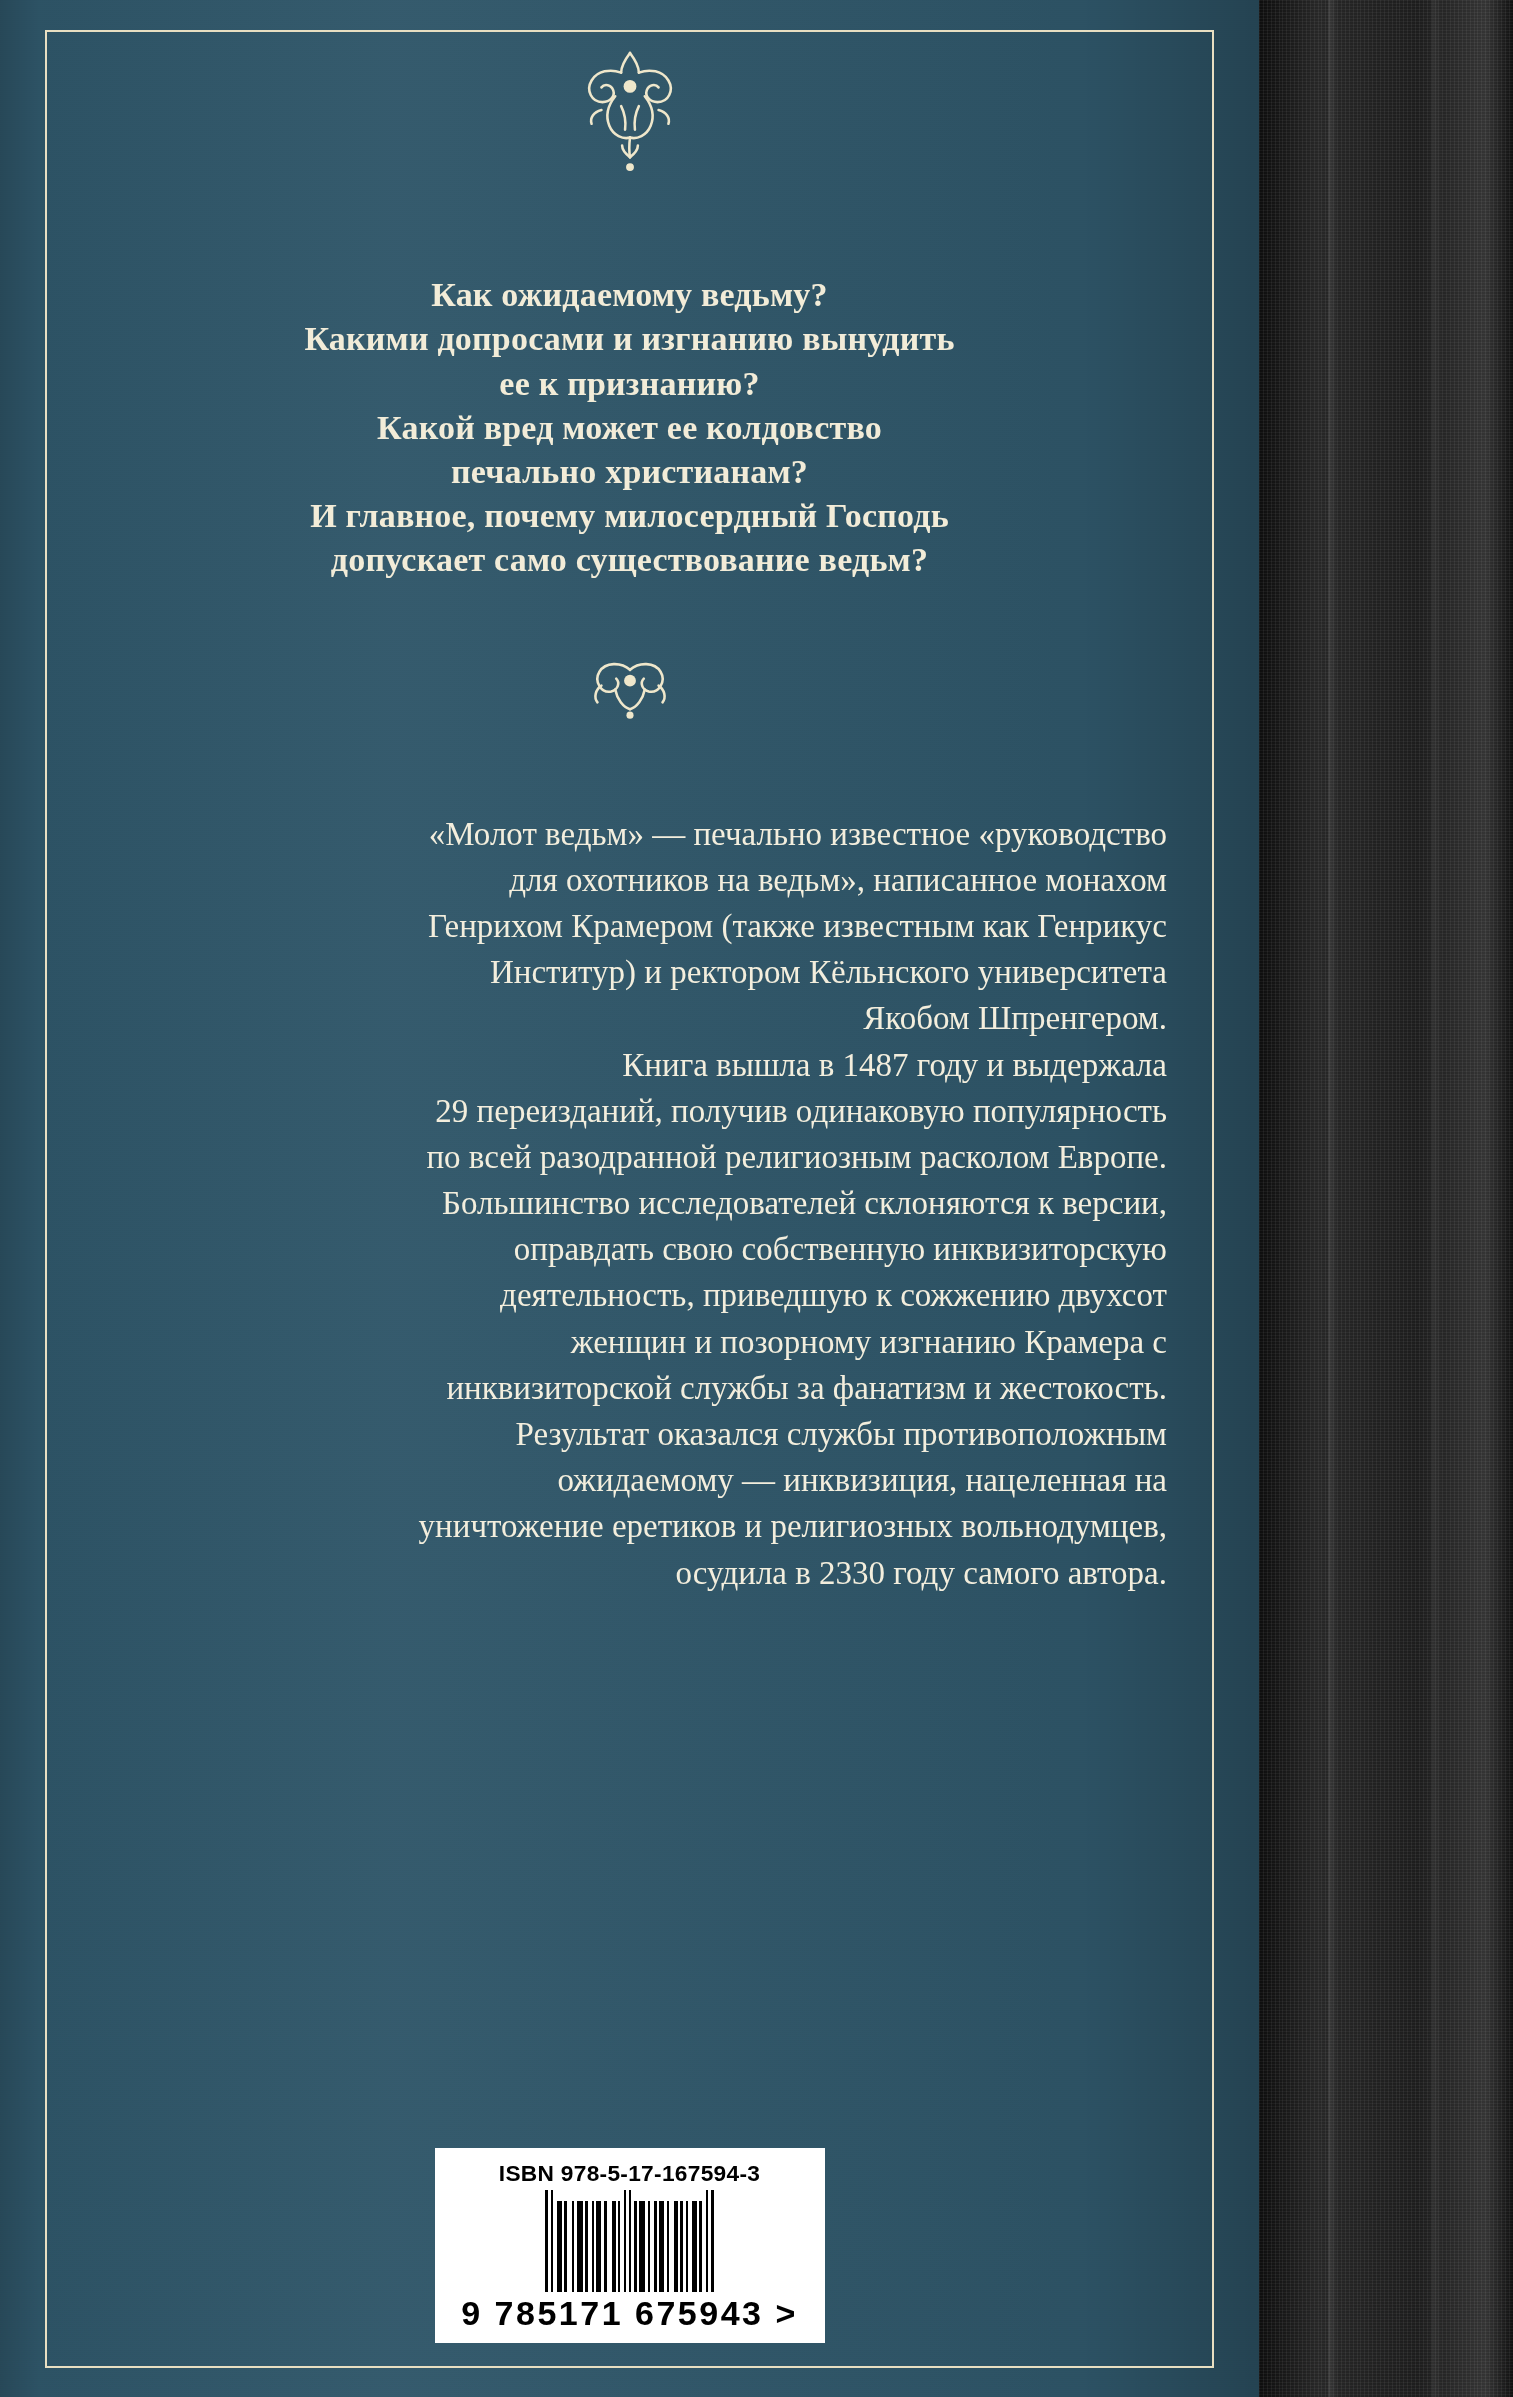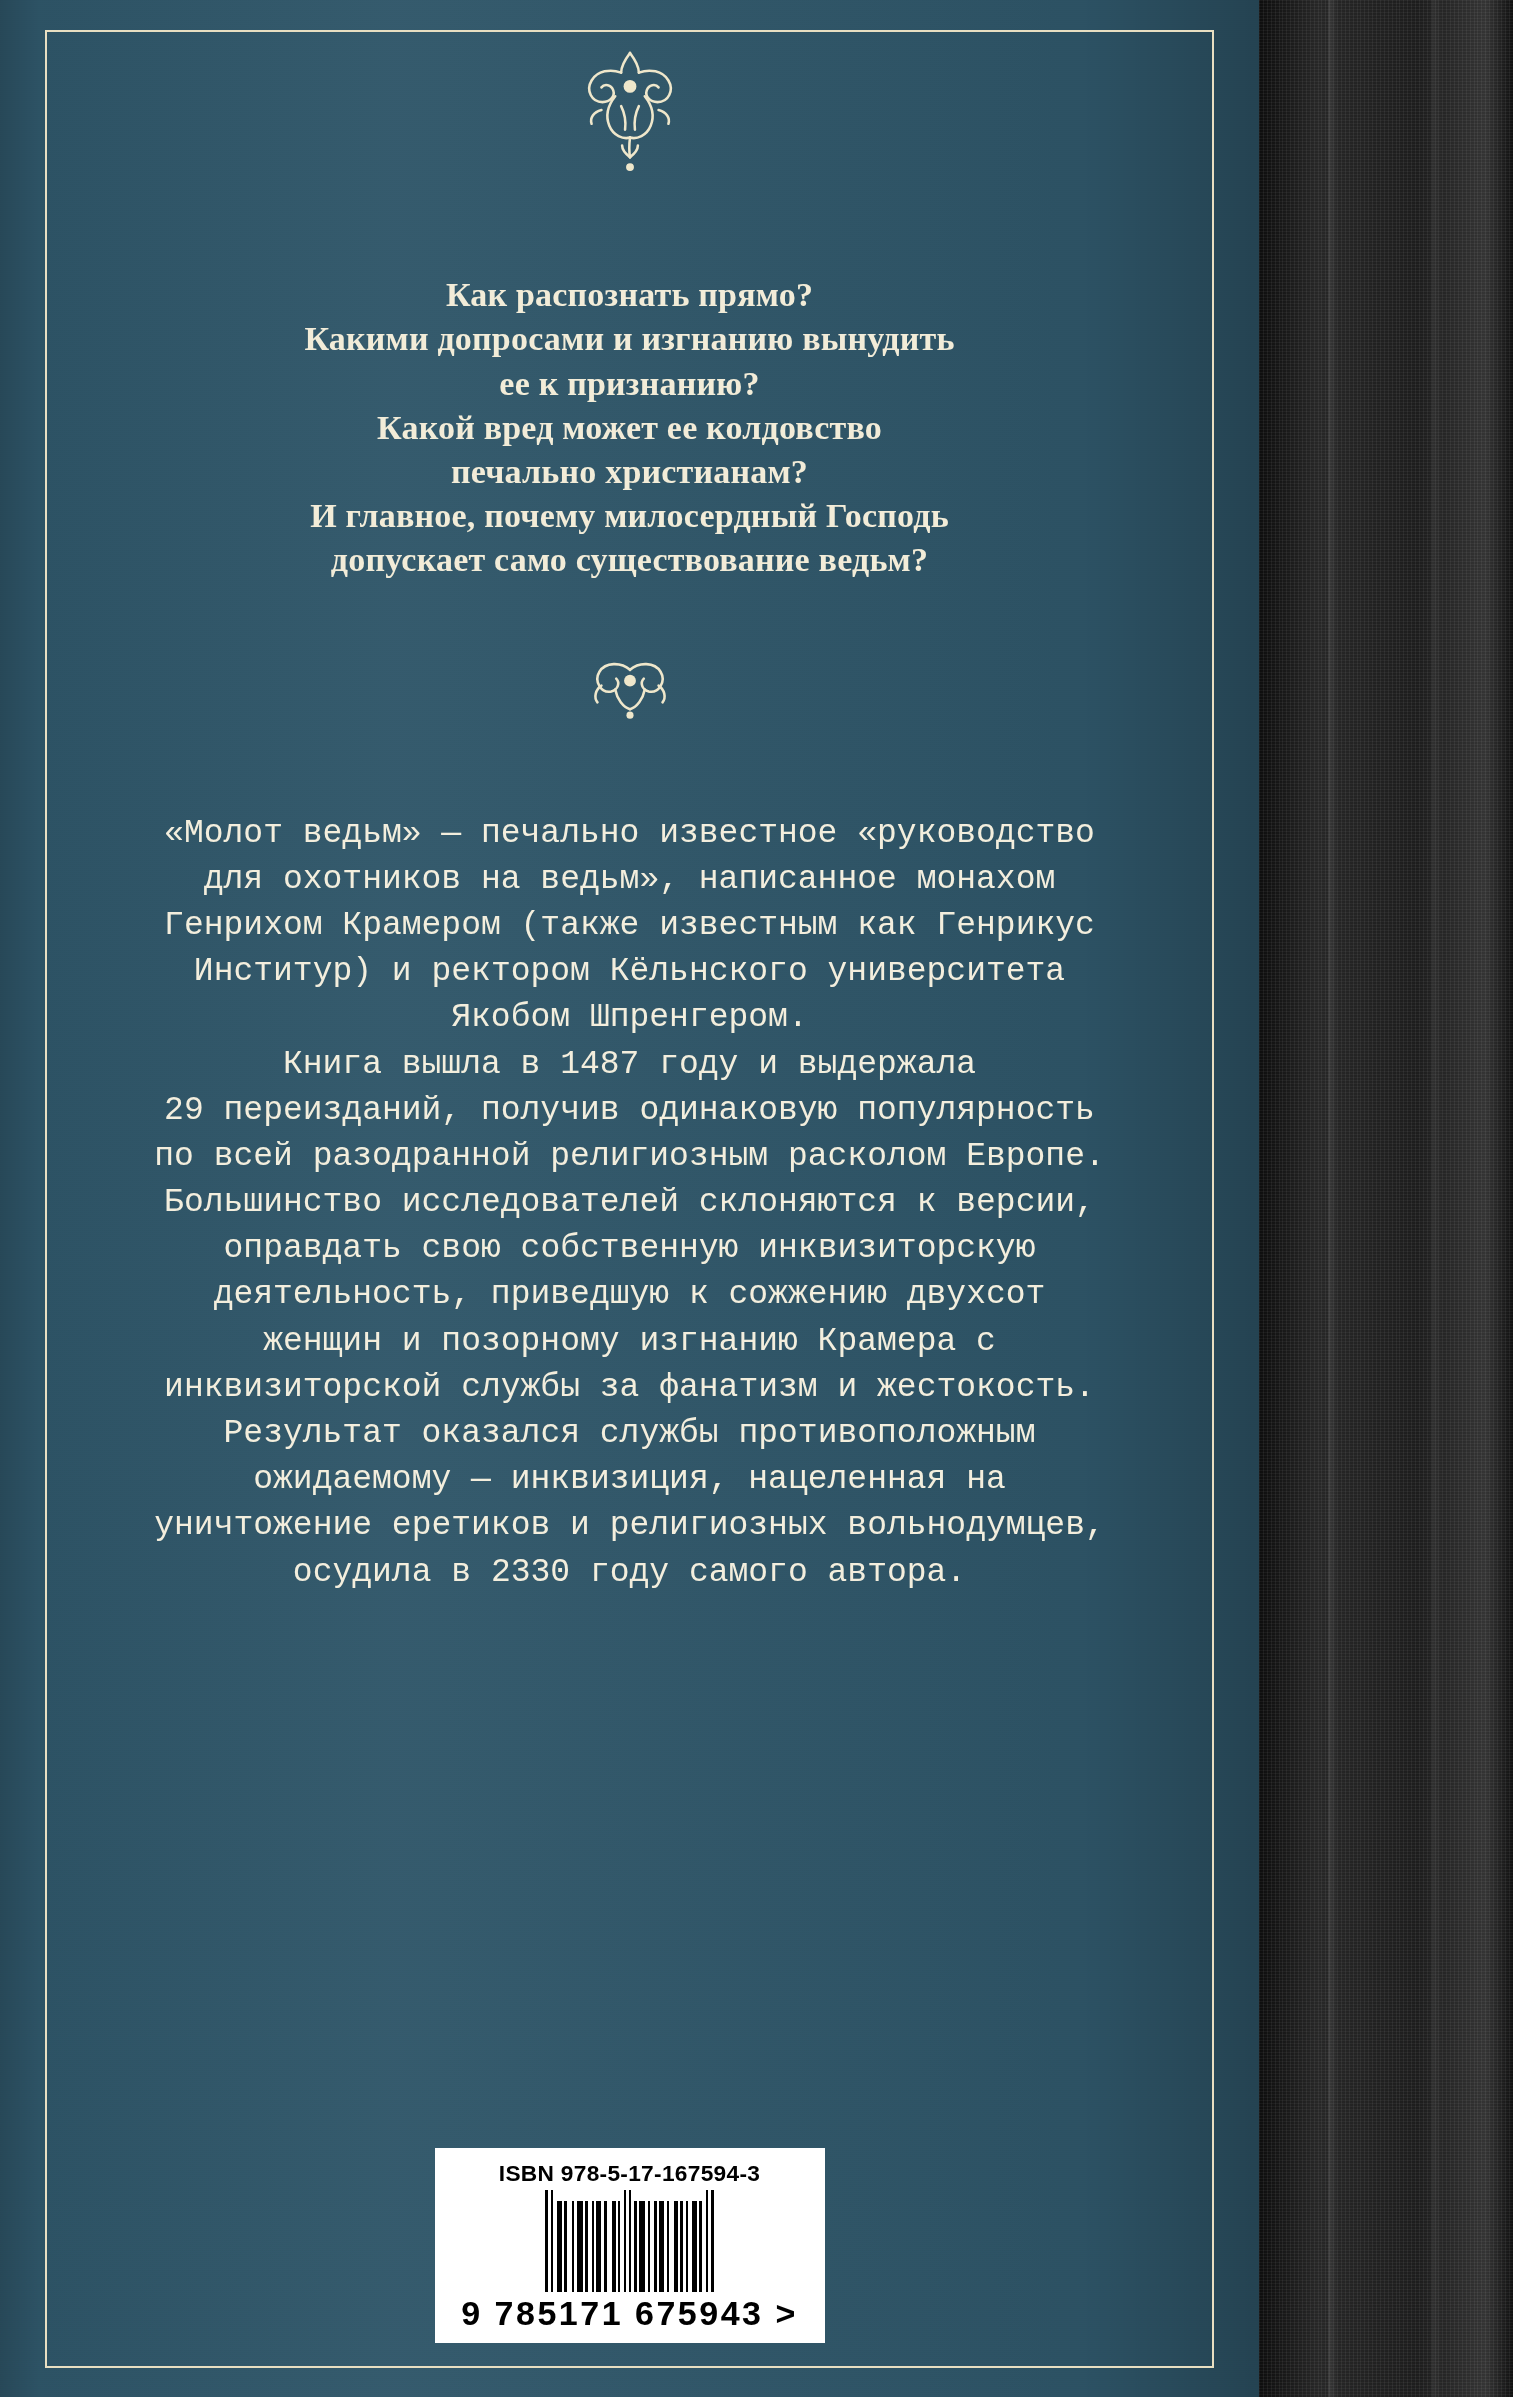--- a/index.html
+++ b/index.html
@@ -126,26 +126,26 @@
     line-height: 1.30;
     letter-spacing: 0.2px;
     padding: 0 108px;
   }
   .questions .q-line { display: block; white-space: pre-wrap; }
 
   .orn.mid { margin-top: 73px; }
 
   .blurb {
     margin-top: 83px;
-    text-align: center;
+    text-align: right;
     color: #f3eedd;
-    font-family: Liberation Mono, monospace;
+    font-family: Liberation Serif, serif;
     font-size: 33px;
     line-height: 1.40;
-    padding: 0 64px;
+    padding: 0 47px;
   }
   .blurb p { margin: 0; }
   .blurb p + p { margin-top: 0; }
   .blurb .para-line { display: block; white-space: pre-wrap; }
 
   
   .barcode-wrap {
     position: absolute;
     left: 50%;
     transform: translateX(-50%);
@@ -217,21 +217,21 @@
             <path d="M75 112 C80 108 83 104 83 100"></path>
             <path d="M46 64 C38 66 34 72 36 78"></path>
             <path d="M104 64 C112 66 116 72 114 78"></path>
           </g>
           <circle cx="75" cy="40" r="6.5" fill="#efe7cb"></circle>
           <circle cx="75" cy="122" r="4" fill="#efe7cb"></circle>
         </svg>
       </div>
 
       <div class="questions">
-        <span class="q-line">Как распознать прямо?</span>
+        <span class="q-line">Как ожидаемому ведьму?</span>
         <span class="q-line">Какими допросами и изгнанию вынудить</span>
         <span class="q-line">ее к признанию?</span>
         <span class="q-line">Какой вред может ее колдовство</span>
         <span class="q-line">печально христианам?</span>
         <span class="q-line">И главное, почему милосердный Господь</span>
         <span class="q-line">допускает само существование ведьм?</span>
       </div>
 
       <div class="orn mid">
         <svg width="148" height="69" viewBox="0 0 150 70" fill="none" xmlns="http://www.w3.org/2000/svg">

